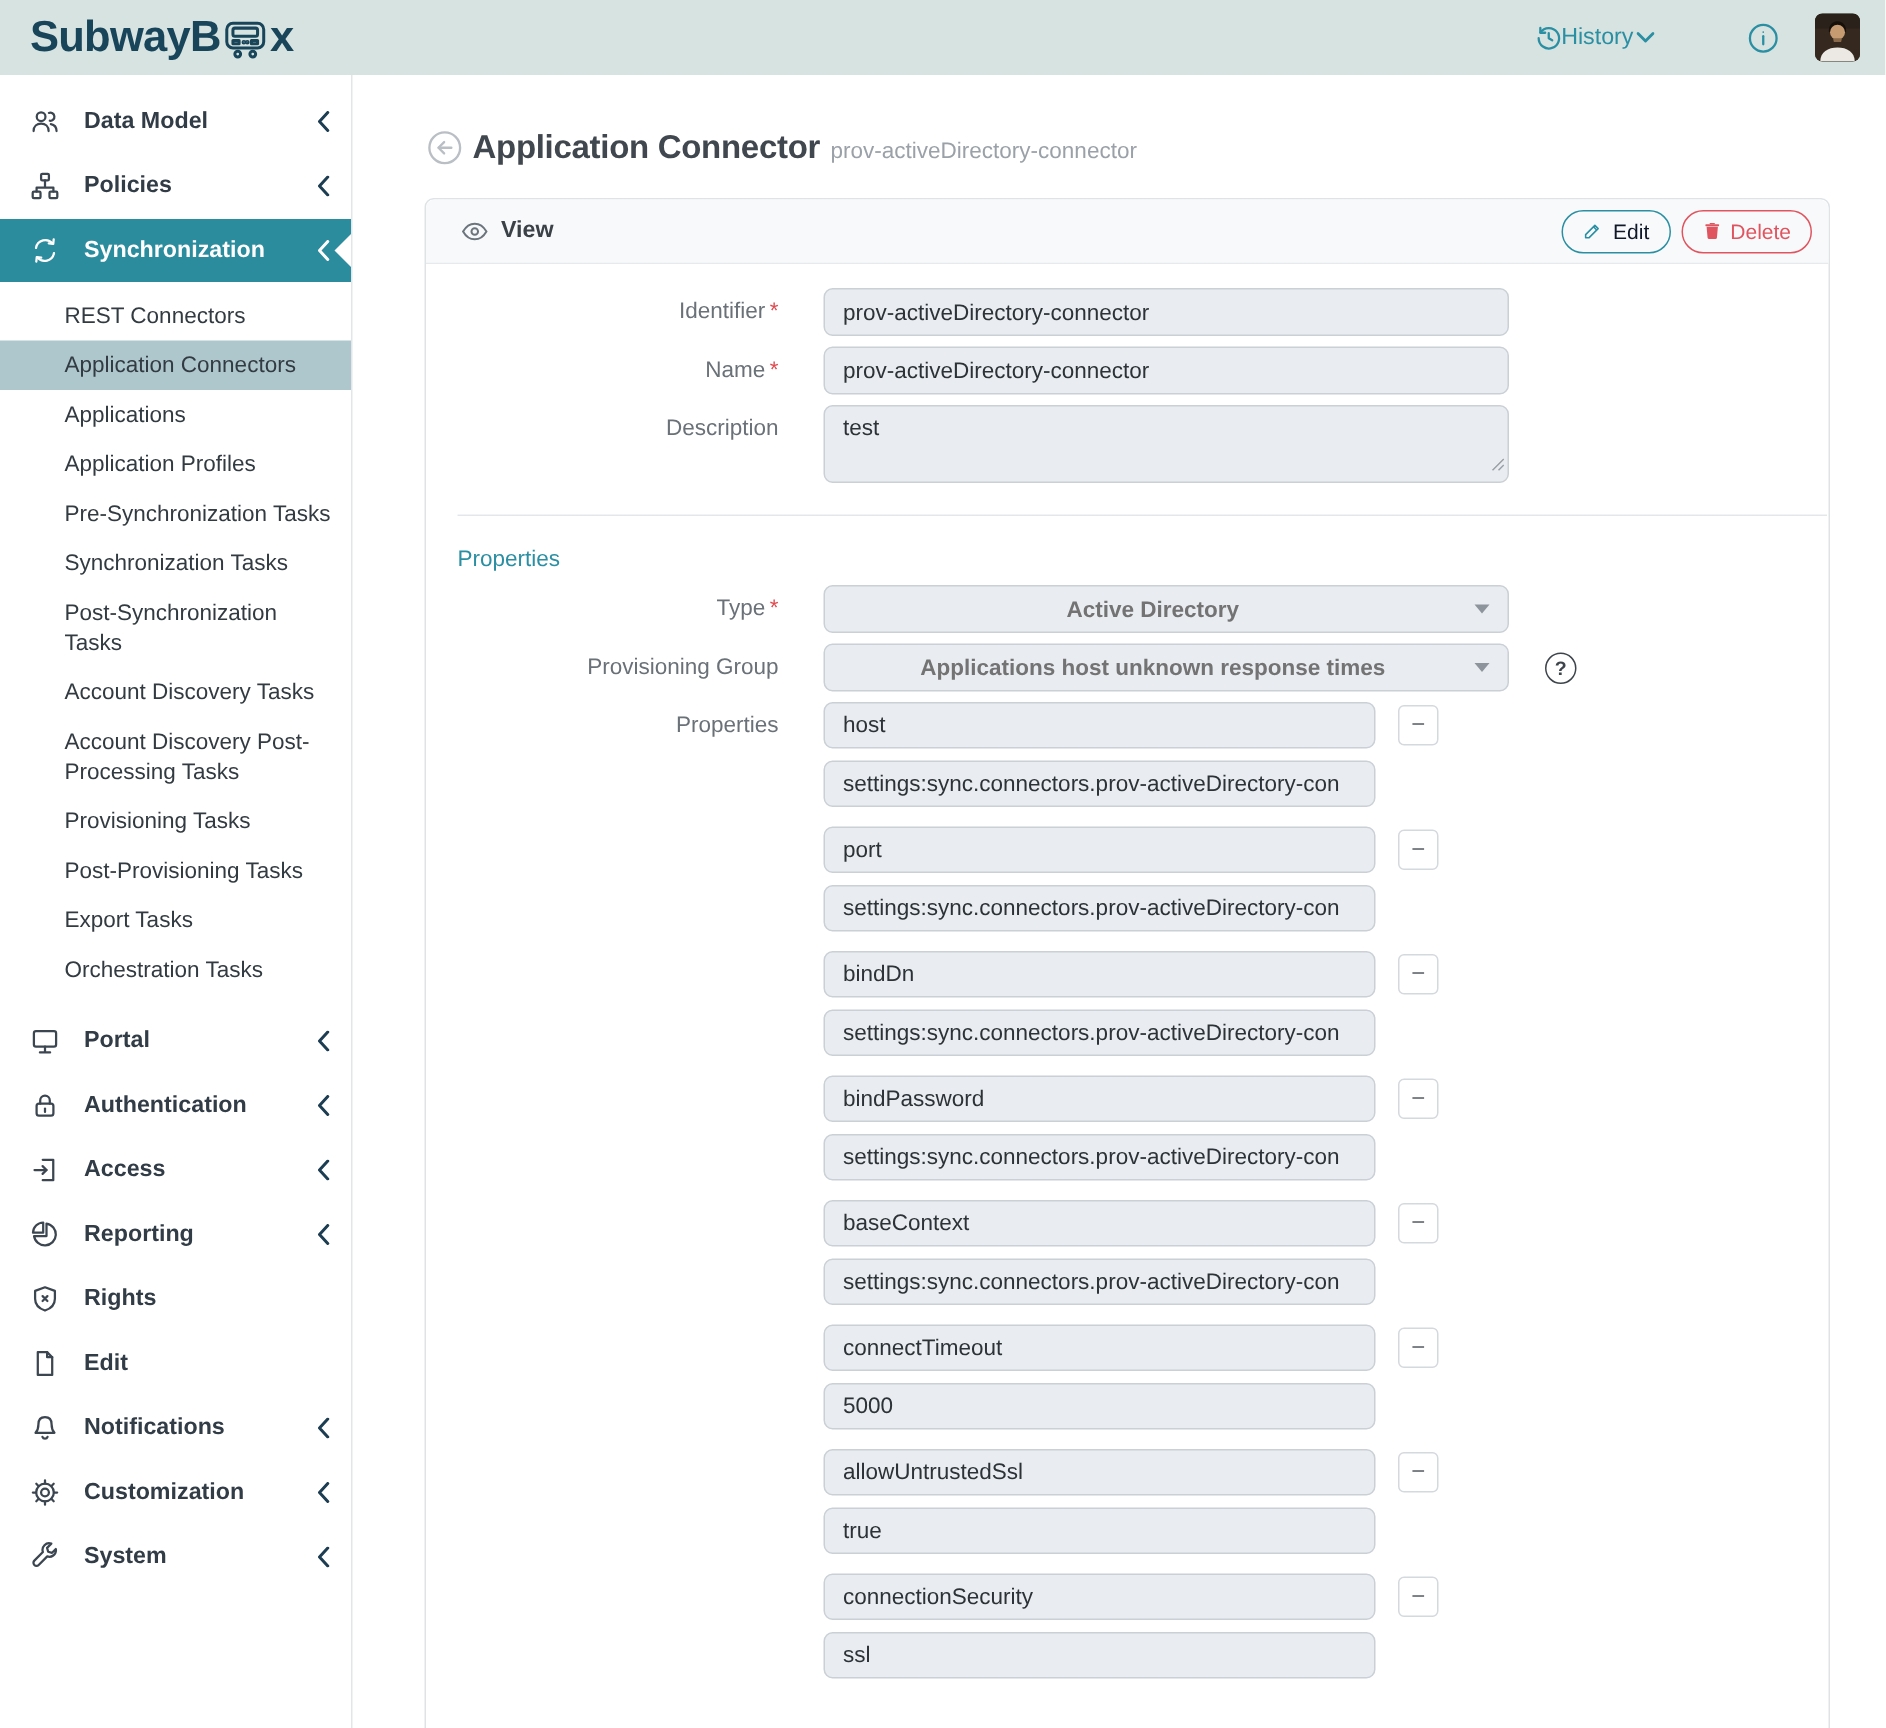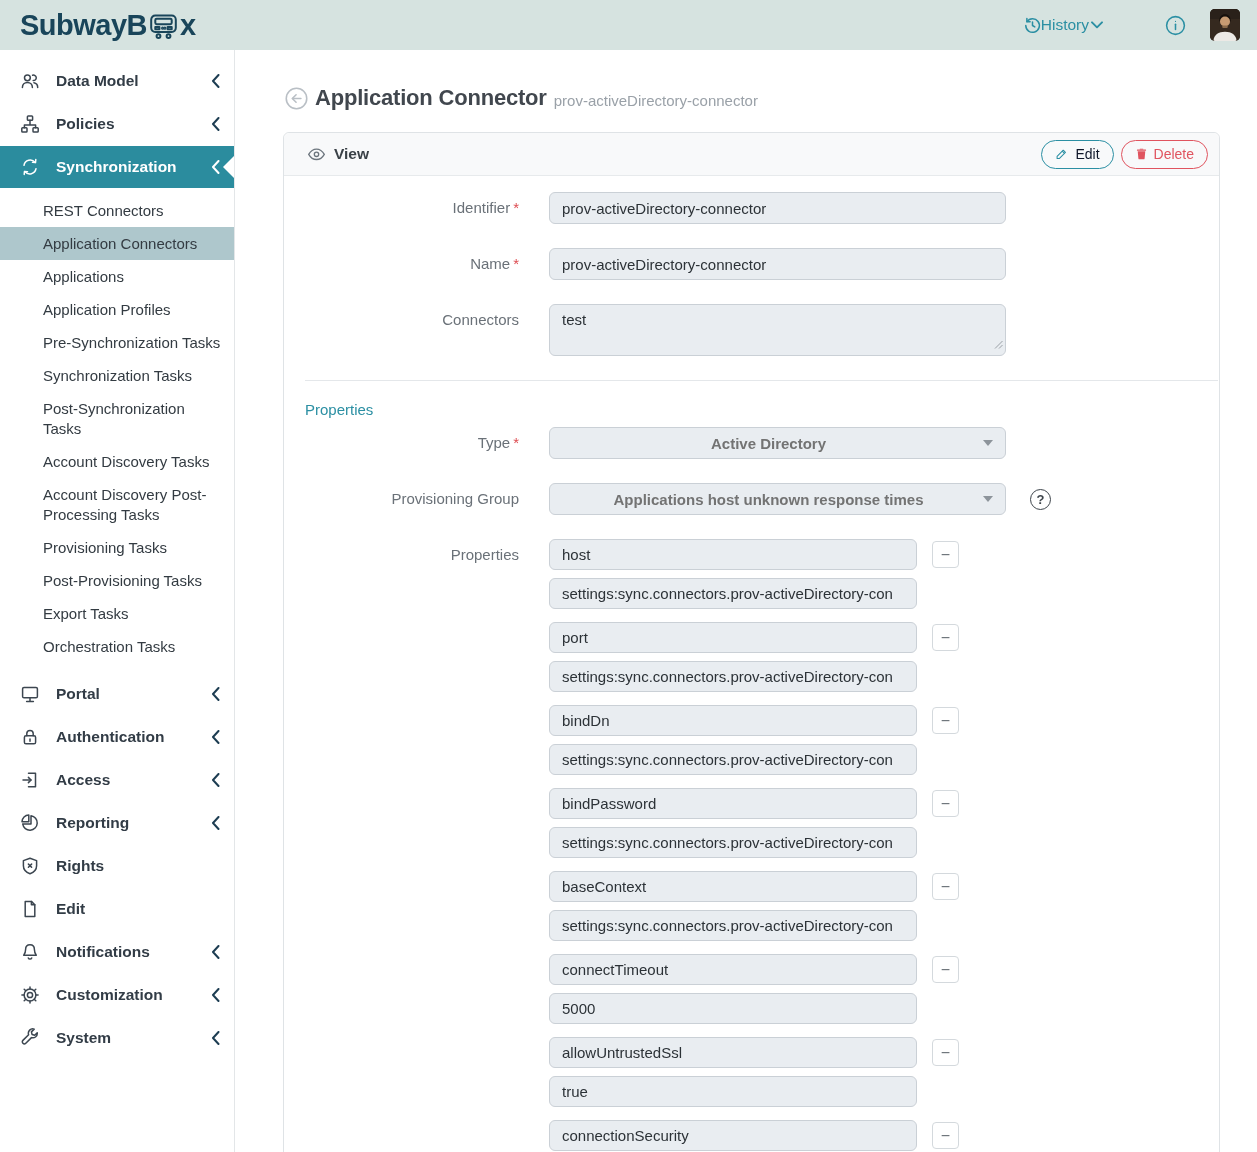--- a/index.html
+++ b/index.html
@@ -61,21 +61,21 @@
     font-weight:700; color:#3a4147; }
   .panel-title .eye{ display:flex; color:#6c757d; }
   .panel-actions{ margin-left:auto; display:flex; gap:7px; }
   .btn{ height:29px; border-radius:15px; padding:0 13px; font-size:14px;
     display:inline-flex; align-items:center; gap:6px; background:transparent;
     cursor:pointer; font-family:inherit; }
   .btn-edit{ border:1px solid #2b8fa3; color:#0f172a; }
   .btn-del{ border:1px solid #e0545f; color:#e0545f; }
   
   .panel-body{ padding:16px 0 40px; }
-  .form-row{ display:flex; margin-bottom:24px; }
+  .form-row{ display:flex; margin-bottom:7px; }
   .form-label{ flex:0 0 265px; text-align:right; padding-right:30px;
     font-size:15px; color:#6a7178; padding-top:6px; line-height:20px; }
   .req{ color:#dd4b50; margin-left:3px; }
   .field{ flex:1; max-width:457px; }
   .text-input{ height:32px; width:100%; background:#e9edf1;
     border:1px solid #cad0d6; border-radius:6px; padding:0 12px; font-size:15px;
     color:#2c3237; font-family:inherit; }
   .ta-wrap{ position:relative; max-width:457px; flex:1; }
   textarea.text-input{ height:52px; padding:6px 12px; resize:none; display:block; }
   .ta-grip{ position:absolute; right:3px; bottom:3px; color:#9aa0a6; }
@@ -402,21 +402,21 @@
           <div class="form-label"><span>Identifier</span><span class="req">*</span></div>
           <div class="field"><input class="text-input" readonly="" value="prov-activeDirectory-connector" style=""></div>
         </div>
 
         <div class="form-row">
           <div class="form-label"><span>Name</span><span class="req">*</span></div>
           <div class="field"><input class="text-input" readonly="" value="prov-activeDirectory-connector" style=""></div>
         </div>
 
         <div class="form-row">
-          <div class="form-label">Connectors</div>
+          <div class="form-label">Description</div>
           <div class="ta-wrap">
             <textarea class="text-input" readonly="" style="">test</textarea>
             <span class="ta-grip">
               <svg width="9" height="9" viewBox="0 0 9 9" stroke="#9aa0a6" stroke-width="1">
                   <path d="M8.5 1 1 8.5M8.5 5 5 8.5"></path>
                 </svg>
             </span>
           </div>
         </div>
 

